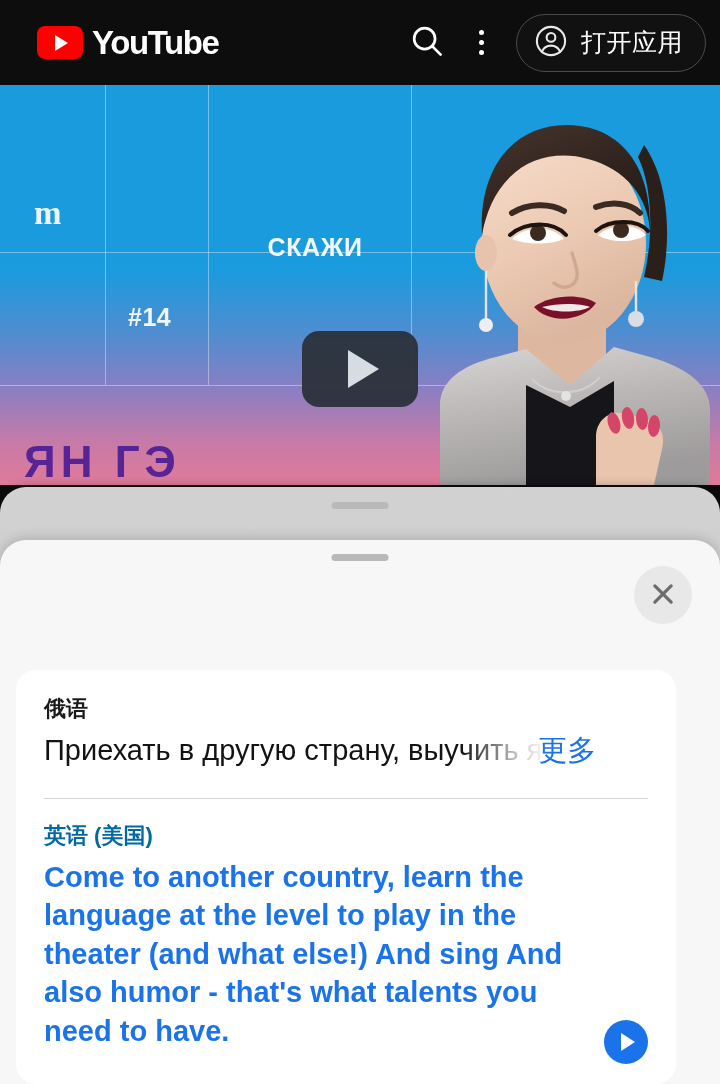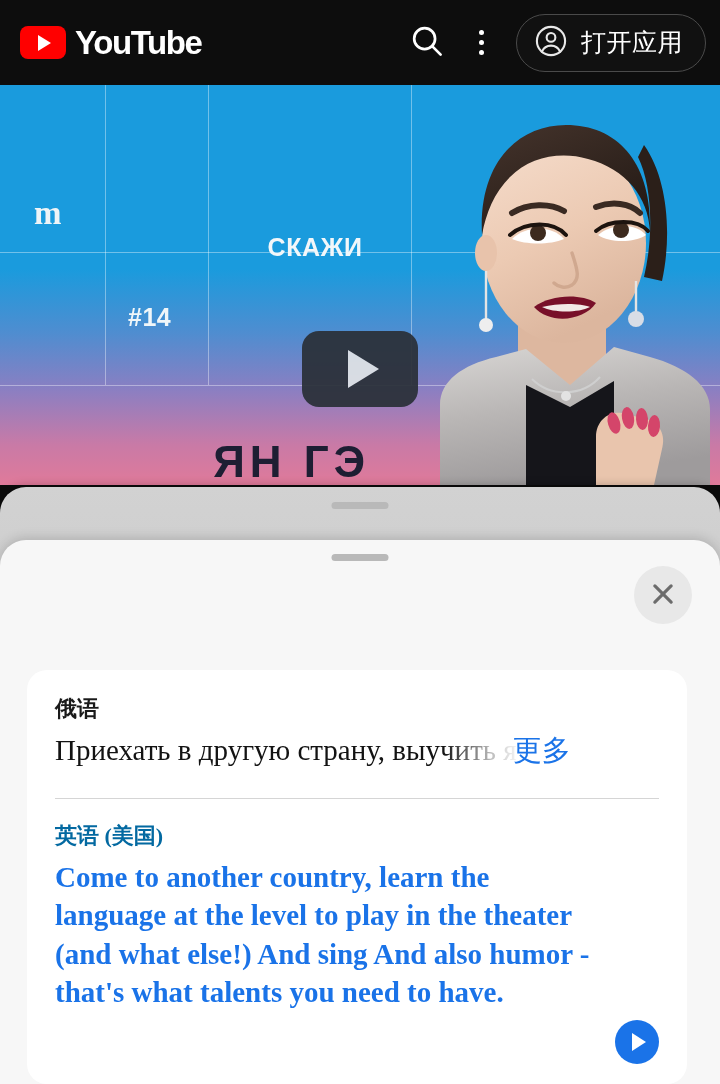--- a/index.html
+++ b/index.html
@@ -30,20 +30,21 @@
     display: flex;
     align-items: center;
     box-sizing: border-box;
     padding: 0 14px 0 20px;
     z-index: 5;
   }
   .yt-logo {
     display: flex;
     align-items: flex-end;
     gap: 9px;
+    margin-left: 17px;
   }
   .yt-play-badge {
     width: 46px;
     height: 33px;
     border-radius: 8px;
     background: #ff0000;
     display: flex;
     align-items: center;
     justify-content: center;
   }
@@ -165,24 +166,24 @@
     width: 200px;
     text-align: center;
     color: #f2f7fa;
     font-size: 25px;
     font-weight: 800;
     line-height: 1.16;
     letter-spacing: 0.6px;
   }
   .yan-ge {
     position: absolute;
-    left: 40px; top: 352px;
+    left: 24px; top: 352px;
     width: 330px;
-    text-align: right;
-    color: #0f172a;
+    text-align: left;
+    color: #4c1d95;
     font-size: 44px;
     font-weight: 700;
     letter-spacing: 5px;
     opacity: 0.92;
   }
 
   
   .person-photo {
     position: absolute;
     right: 0; top: 0;
@@ -272,29 +273,28 @@
     cursor: pointer;
     display: flex;
     align-items: center;
     justify-content: center;
     padding: 0;
   }
 
   
   .trans-card {
     position: absolute;
-    left: 27px;
+    left: 16px;
     top: 130px;
     width: 660px;
     min-height: 414px;
     background: #ffffff;
     border-radius: 20px;
     box-sizing: border-box;
     padding: 26px 28px 22px 28px;
-    font-family: Liberation Serif, serif;
   }
   .lang-label {
     font-size: 22px;
     font-weight: 700;
     line-height: 1.2;
     margin: 0 0 8px 0;
   }
   .lang-label.src { color: #1a1a1a; }
   .lang-label.dst { color: #0369a1; }
 

